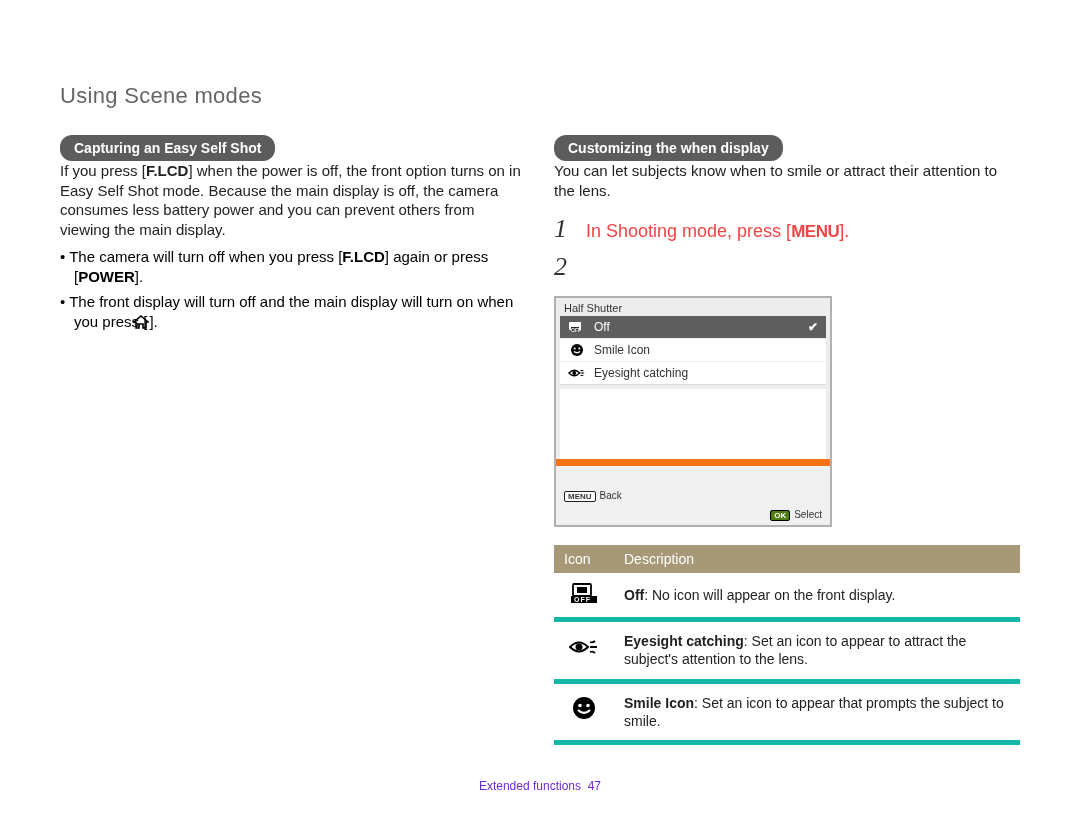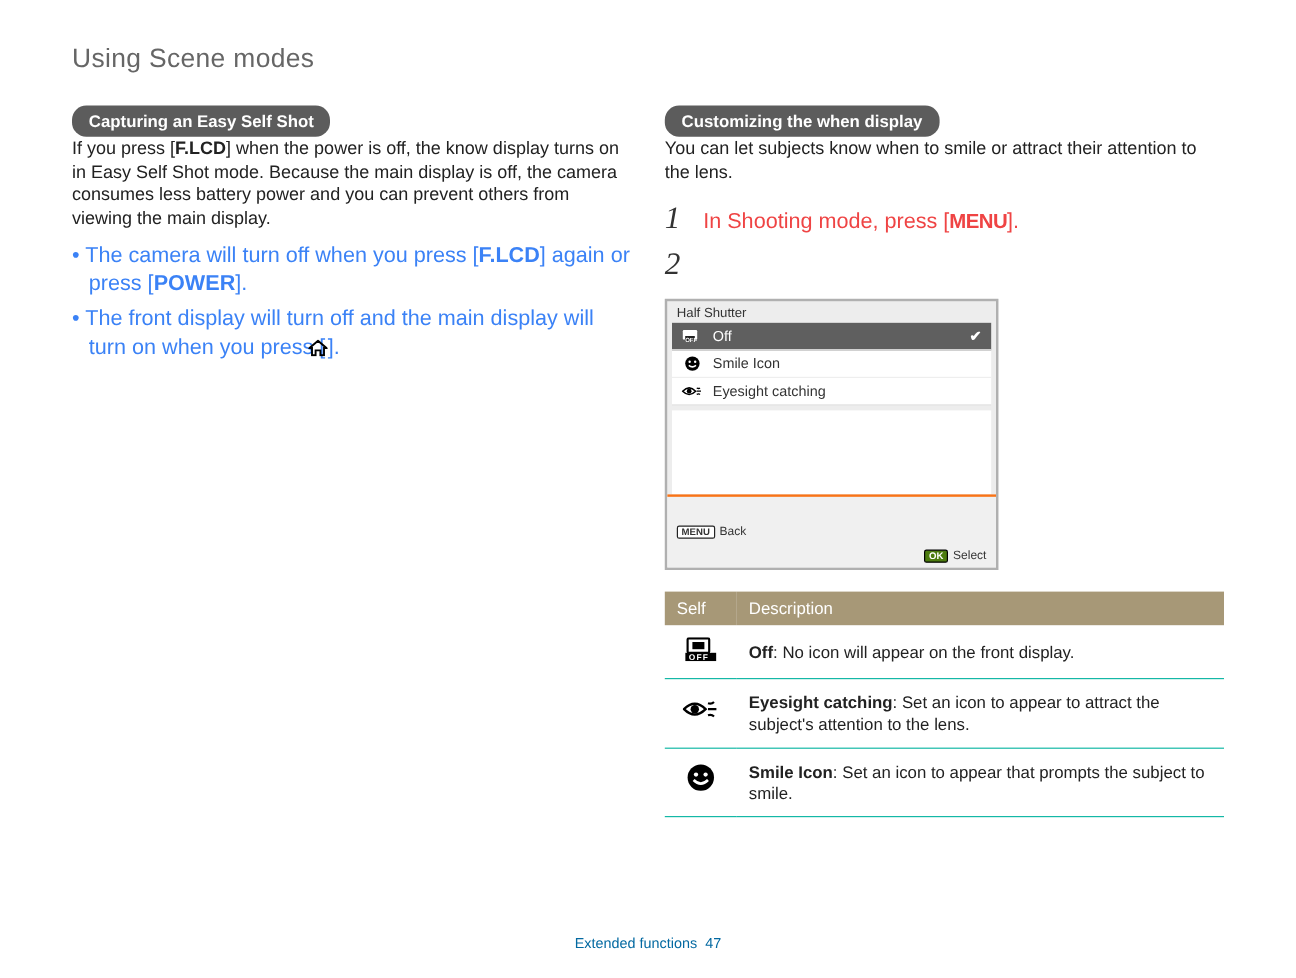--- a/index.html
+++ b/index.html
@@ -6,21 +6,21 @@
   html, body { margin: 0; padding: 0; }
   body {
     font-family: Arial, Helvetica, sans-serif;
     width: 1080px;
     height: 815px;
     background: #fff;
     color: #222;
     position: relative;
   }
   .page {
-    padding: 36px 60px 40px 60px;
+    padding: 83px 60px 40px 60px;
   }
   .page-title {
     font-size: 22px;
     font-weight: 300;
     color: #666;
     margin-bottom: 26px;
     letter-spacing: 0.3px;
   }
   .columns {
     display: flex;
@@ -42,23 +42,23 @@
   }
   .body-text {
     font-size: 15px;
     line-height: 1.3;
     color: #222;
     margin: 0 0 8px 0;
   }
   .bold { font-weight: 700; }
   .bullet-list { list-style: none; padding: 0; margin: 6px 0 0 0; }
   .bullet-list li {
-    font-size: 18px;
+    font-size: 15px;
     line-height: 1.35;
-    color: #3b82f6;
+    color: #000000;
     padding-left: 14px;
     text-indent: -14px;
     margin-bottom: 4px;
   }
   .bullet-list li::before { content: "•  "; }
   .home-icon-inline {
     display: inline-block;
     vertical-align: -2px;
   }
   .intro {
@@ -123,21 +123,21 @@
   .lcd-row .chk { margin-left: auto; font-weight: 700; }
   .lcd-space { height: 70px; background: #fff; margin: 0 4px 0 4px; }
   .lcd-foot {
     display: flex;
     justify-content: space-between;
     align-items: center;
     background: #f0f0f0;
     padding: 4px 8px;
     font-size: 10px;
     color: #333;
-    border-top: 2px solid #f97316;
+    border-top: 7px solid #f97316;
   }
   .lcd-foot .tag {
     display: inline-block;
     border: 1px solid #222;
     border-radius: 2px;
     padding: 0 3px;
     font-size: 8px;
     font-weight: 900;
     margin-right: 4px;
     background: #fff;
@@ -157,51 +157,51 @@
   .desc-table th {
     background: #a79877;
     color: #fff;
     font-weight: 400;
     text-align: left;
     padding: 6px 10px;
     font-size: 14px;
   }
   .desc-table th:first-child { width: 60px; }
   .desc-table td {
-    border-bottom: 1px solid #14b8a6;
+    border-bottom: 5px solid #14b8a6;
     padding: 10px 10px;
     vertical-align: middle;
     line-height: 1.3;
   }
   .desc-table td:first-child { text-align: center; }
   .tbl-ic { font-size: 22px; }
 
   .footer {
     position: absolute;
     bottom: 22px;
     left: 0; right: 0;
     text-align: center;
     font-size: 12px;
-    color: #0369a1;
+    color: #6d28d9;
   }
   .footer .pg { font-weight: 400; }
 </style>
 </head>
 <body>
 
 <div class="page">
   <div class="page-title">Using Scene modes</div>
 
   <div class="columns">
 
     <div class="col">
       <div class="pill">Capturing an Easy Self Shot</div>
 
       <p class="body-text">
-        <span>If you press [</span><span class="bold">F.LCD</span><span>] when the power is off, the know display turns on in Easy Self Shot mode. Because the main display is off, the camera consumes less battery power and you can prevent others from viewing the main display.</span>
+        <span>If you press [</span><span class="bold">F.LCD</span><span>] when the power is off, the front option turns on in Easy Self Shot mode. Because the main display is off, the camera consumes less battery power and you can prevent others from viewing the main display.</span>
       </p>
 
       <ul class="bullet-list">
         <li>
           <span>The camera will turn off when you press [</span><span class="bold">F.LCD</span><span>] again or press [</span><span class="bold">POWER</span><span>].</span>
         </li>
         <li>
           <span>The front display will turn off and the main display will turn on when you press [</span><span class="home-icon-inline">
             <svg width="16" height="14" viewBox="0 0 16 14">
                 <path d="M8 1 L15 7 H13 V13 H10 V9 H6 V13 H3 V7 H1 Z" fill="none" stroke="#000" stroke-width="1.6"></path>
@@ -271,21 +271,21 @@
             <span><span class="tag">MENU</span><span>Back</span></span>
             <span><span class="tag dark">OK</span><span>Select</span></span>
           </div>
         </div>
       </div>
 
       
       <table class="desc-table">
         <thead>
           <tr>
-            <th>Self</th>
+            <th>Icon</th>
             <th>Description</th>
           </tr>
         </thead>
         <tbody>
           <tr>
             <td>
               <span>
                 <svg width="26" height="20" viewBox="0 0 26 20">
                     <rect x="2" y="1" width="18" height="12" rx="1" fill="none" stroke="#000" stroke-width="1.8"></rect>
                     <rect x="6" y="4" width="10" height="6" fill="#000"></rect>

